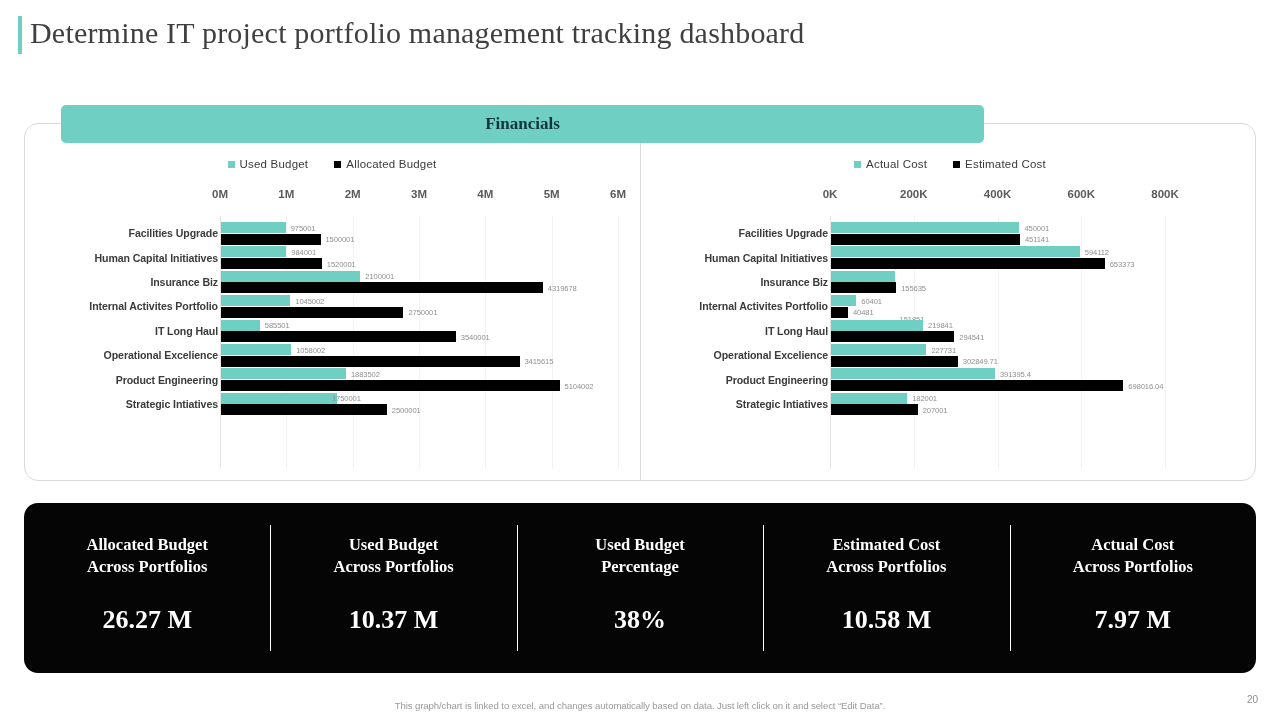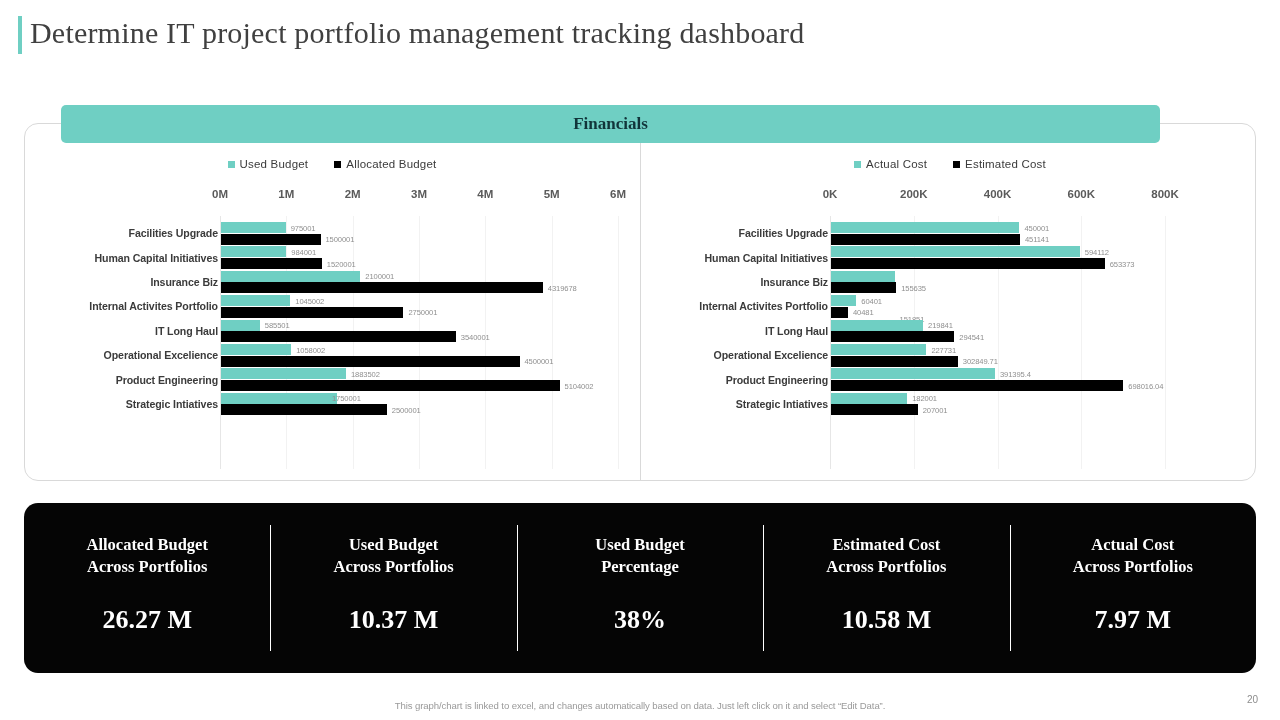--- a/index.html
+++ b/index.html
@@ -35,21 +35,21 @@
   .panel{
     position:absolute;left:24px;top:123px;width:1232px;height:358px;
     border:1px solid #d9d9d9;border-radius:14px;background:#fff;
     box-sizing:border-box;
   }
   .panel-divider{
     position:absolute;left:640px;top:142px;width:1px;height:339px;
     background:#d9d9d9;
   }
   .banner{
-    position:absolute;left:61px;top:105px;width:1099px;height:38px;
+    position:absolute;left:61px;top:105px;width:923px;height:38px;
     background:#6fcfc3;border-radius:5px;
     display:flex;align-items:center;justify-content:center;
   }
   .banner-text{
     font-family:"Liberation Serif", serif;
     font-size:17px;font-weight:bold;color:#11353a;
   }
 
   
   .chart{position:absolute;top:150px;height:325px;}
@@ -189,21 +189,21 @@
         <div class="bar-val" style="left: 382.417px; top: 96.3px;">2750001</div>
         <div class="cat-label" style="width: 192px; left: 0px; top: 114.8px;">IT Long Haul</div>
         <div class="bar bar-used" style="left: 195px; top: 103.6px; width: 38.8382px;"></div>
         <div class="bar-val" style="left: 238.838px; top: 109.1px;">585501</div>
         <div class="bar bar-alloc" style="left: 195px; top: 115.2px; width: 234.82px;"></div>
         <div class="bar-val" style="left: 434.82px; top: 120.7px;">3540001</div>
         <div class="cat-label" style="width: 192px; left: 0px; top: 139.2px;">Operational Excelience</div>
         <div class="bar bar-used" style="left: 195px; top: 128px; width: 70.1808px;"></div>
         <div class="bar-val" style="left: 270.181px; top: 133.5px;">1058002</div>
         <div class="bar bar-alloc" style="left: 195px; top: 139.6px; width: 298.5px;"></div>
-        <div class="bar-val" style="left: 498.5px; top: 145.1px;">4500001</div>
+        <div class="bar-val" style="left: 498.5px; top: 145.1px;">3415615</div>
         <div class="cat-label" style="width: 192px; left: 0px; top: 163.6px;">Product Engineering</div>
         <div class="bar bar-used" style="left: 195px; top: 152.4px; width: 124.939px;"></div>
         <div class="bar-val" style="left: 324.939px; top: 157.9px;">1883502</div>
         <div class="bar bar-alloc" style="left: 195px; top: 164px; width: 338.565px;"></div>
         <div class="bar-val" style="left: 538.565px; top: 169.5px; text-align: center;">5104002</div>
         <div class="cat-label" style="width: 192px; left: 0px; top: 188px;">Strategic Intiatives</div>
         <div class="bar bar-used" style="left: 195px; top: 176.8px; width: 116.083px;"></div>
         <div class="bar-val" style="left: 306px; top: 182.3px;">1750001</div>
         <div class="bar bar-alloc" style="left: 195px; top: 188.4px; width: 165.833px;"></div>
         <div class="bar-val" style="left: 365.833px; top: 193.9px;">2500001</div>

